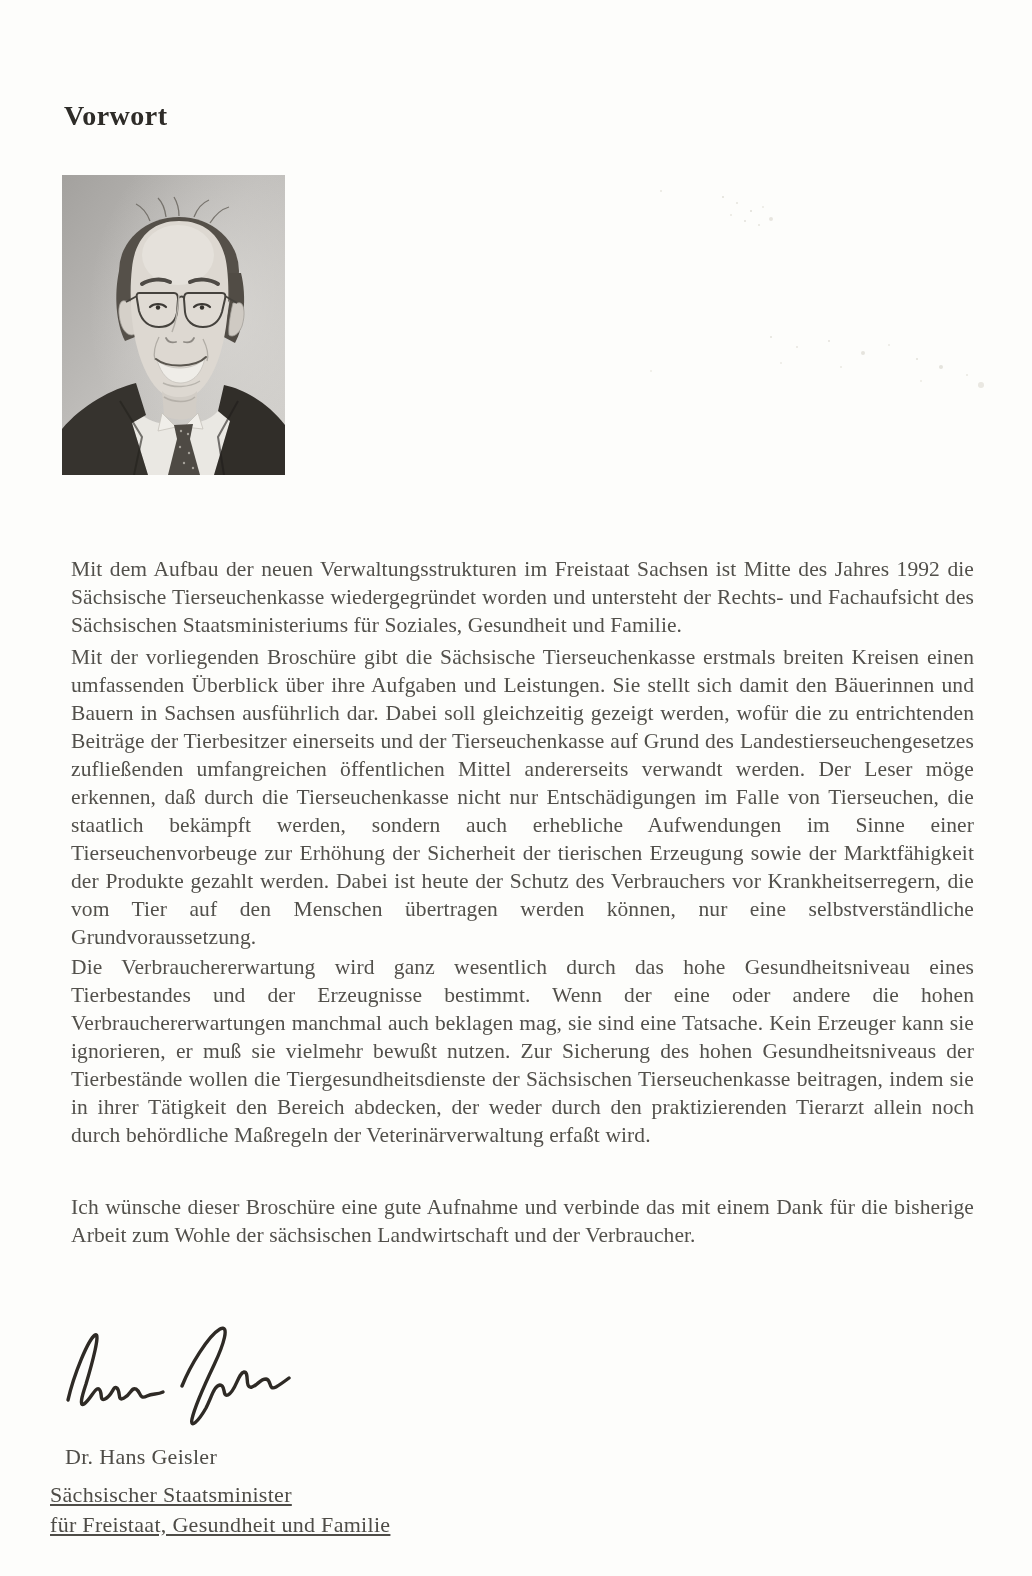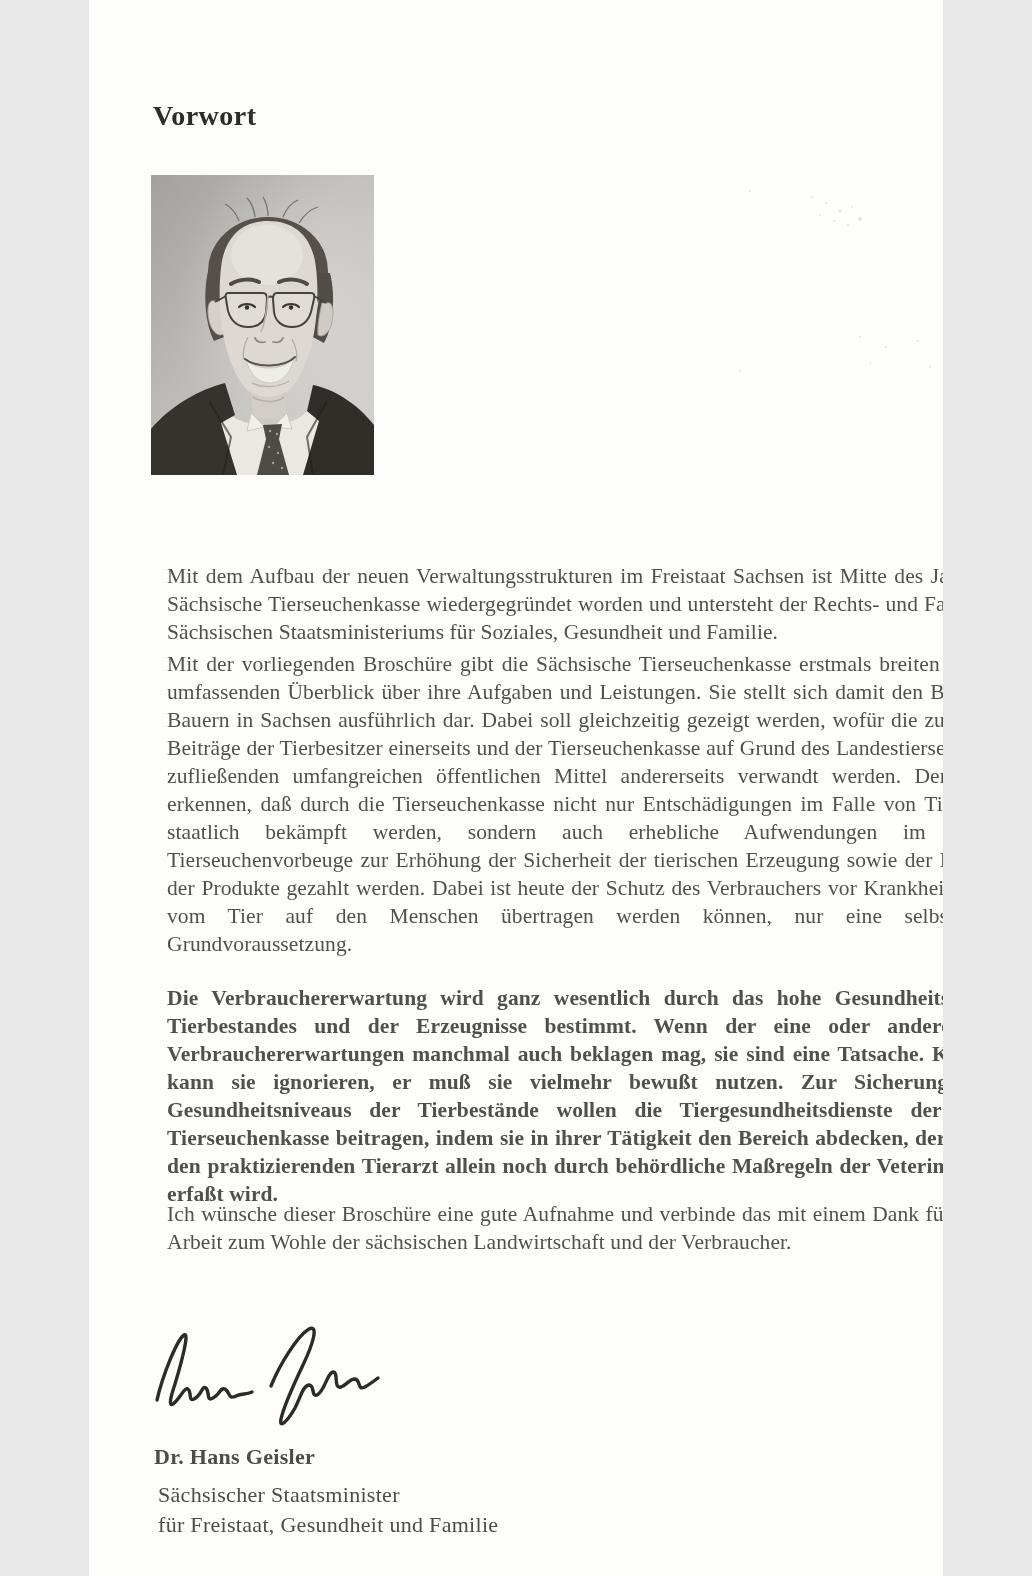--- a/index.html
+++ b/index.html
@@ -1,18 +1,18 @@
 <!DOCTYPE html>
 <html lang="de"><head>
 <meta charset="utf-8">
 <style>
   html, body { margin: 0; padding: 0; background: #e8e8e8; }
   .page {
     position: relative;
-    width: 854px;
+    width: 1032px;
     height: 1576px;
     margin: 0 auto;
     background: #fdfdfb;
     overflow: hidden;
     font-family: "Liberation Serif", serif;
   }
 
   .page-title {
     position: absolute;
     left: 64px;
@@ -33,59 +33,59 @@
     height: 300px;
     margin: 0;
     padding: 0;
   }
   .portrait svg { display: block; width: 100%; height: 100%; }
 
   .para {
     position: absolute;
     left: 62px;
     width: 903px;
-    margin: 16px;
+    margin: 9px;
     font-size: 21.5px;
     line-height: 28px;
     text-align: justify;
     color: #52504b;
     letter-spacing: 0.1px;
   }
   #para-1 { top: 546px; }
   #para-2 { top: 634px; }
-  #para-3 { top: 968px; font-weight: bold; }
+  #para-3 { top: 944px; }
   #para-4 { top: 1184px; }
 
   .signature-svg {
     position: absolute;
     left: 58px;
     top: 1318px;
     width: 240px;
     height: 115px;
   }
 
   .sig-name {
     position: absolute;
     left: 65px;
     top: 1444px;
     margin: 0;
     font-size: 22px;
     color: #4e4c47;
     letter-spacing: 0.3px;
-    font-weight: bold;
   }
   .sig-roles {
     position: absolute;
-    left: 69px;
+    left: 50px;
     top: 1480px;
     margin: 0;
     font-size: 22px;
     line-height: 30px;
     color: #4e4c47;
     letter-spacing: 0.3px;
+    text-decoration: underline;
   }
 
   .smudge {
     position: absolute;
     width: 2px; height: 2px;
     border-radius: 50%;
   }
   #smudge-1 {
     left: 722px; top: 196px;
     background: #b9b5a6; opacity: .4;

